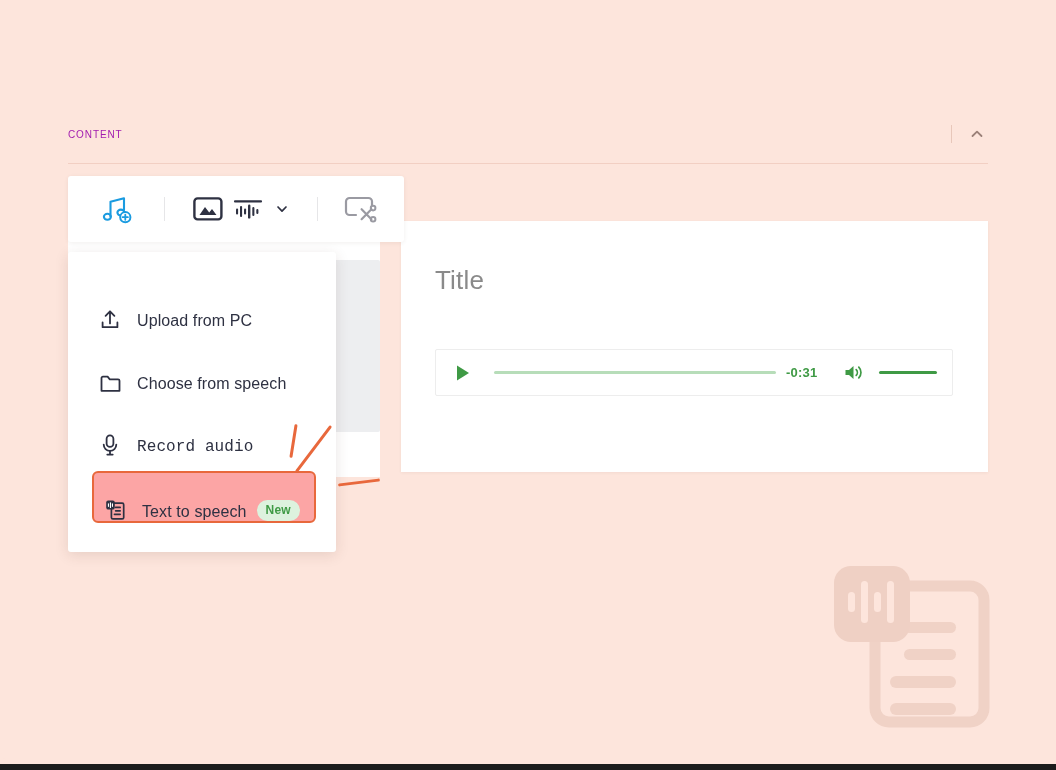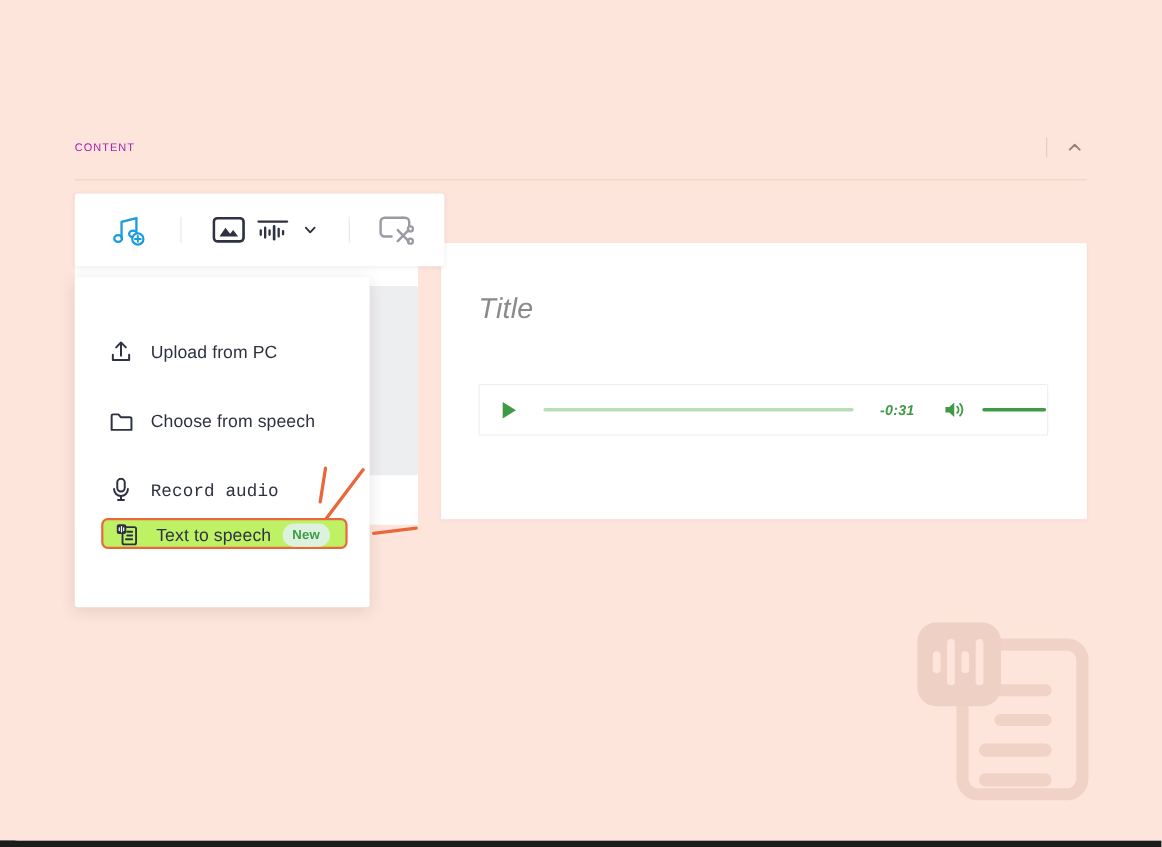--- a/index.html
+++ b/index.html
@@ -112,21 +112,20 @@
   
   .content-card {
     position: absolute;
     left: 401px;
     top: 221px;
     width: 587px;
     height: 251px;
     background: #ffffff;
     z-index: 7;
     box-shadow: 0 1px 3px rgba(80,50,40,0.06);
-    font-style: italic;
   }
   .card-title {
     position: absolute;
     left: 34px;
     top: 44px;
     font-size: 26px;
     color: #8a8a8a;
     font-weight: 400;
     letter-spacing: 0.2px;
   }
@@ -154,21 +153,21 @@
   .ap-progress {
     margin-left: 22px;
     flex: 1 1 auto;
     height: 3px;
     background: #b7ddb9;
     border-radius: 2px;
     cursor: pointer;
     max-width: 282px;
   }
   .ap-time {
-    margin-left: 24px;
+    margin-left: 10px;
     font-size: 13px;
     font-weight: 700;
     color: #3f9a45;
     letter-spacing: 0.2px;
   }
   .ap-speaker {
     margin-left: 26px;
     width: 20px; height: 20px;
     display: flex; align-items:center; justify-content:center;
     cursor: pointer;
@@ -257,24 +256,24 @@
     border-radius: 11px;
     letter-spacing: 0.2px;
   }
   #mi-upload   { top: 26px; }
   #mi-library  { top: 89px; }
   #mi-record   { top: 152px; font-family: Liberation Mono, monospace; }
   #mi-tts {
     top: 219px;
     left: 24px;
     width: 224px;
-    height: 28px;
+    height: 52px;
     border: 2px solid #e8683c;
     border-radius: 6px;
-    background: #bef264;
+    background: #fca5a5;
   }
   #mi-tts .mi-icon { margin-left: 10px; }
 
   
   .ann {
     position: absolute;
     background: #e8683c;
     z-index: 40;
     border-radius: 2px;
   }

